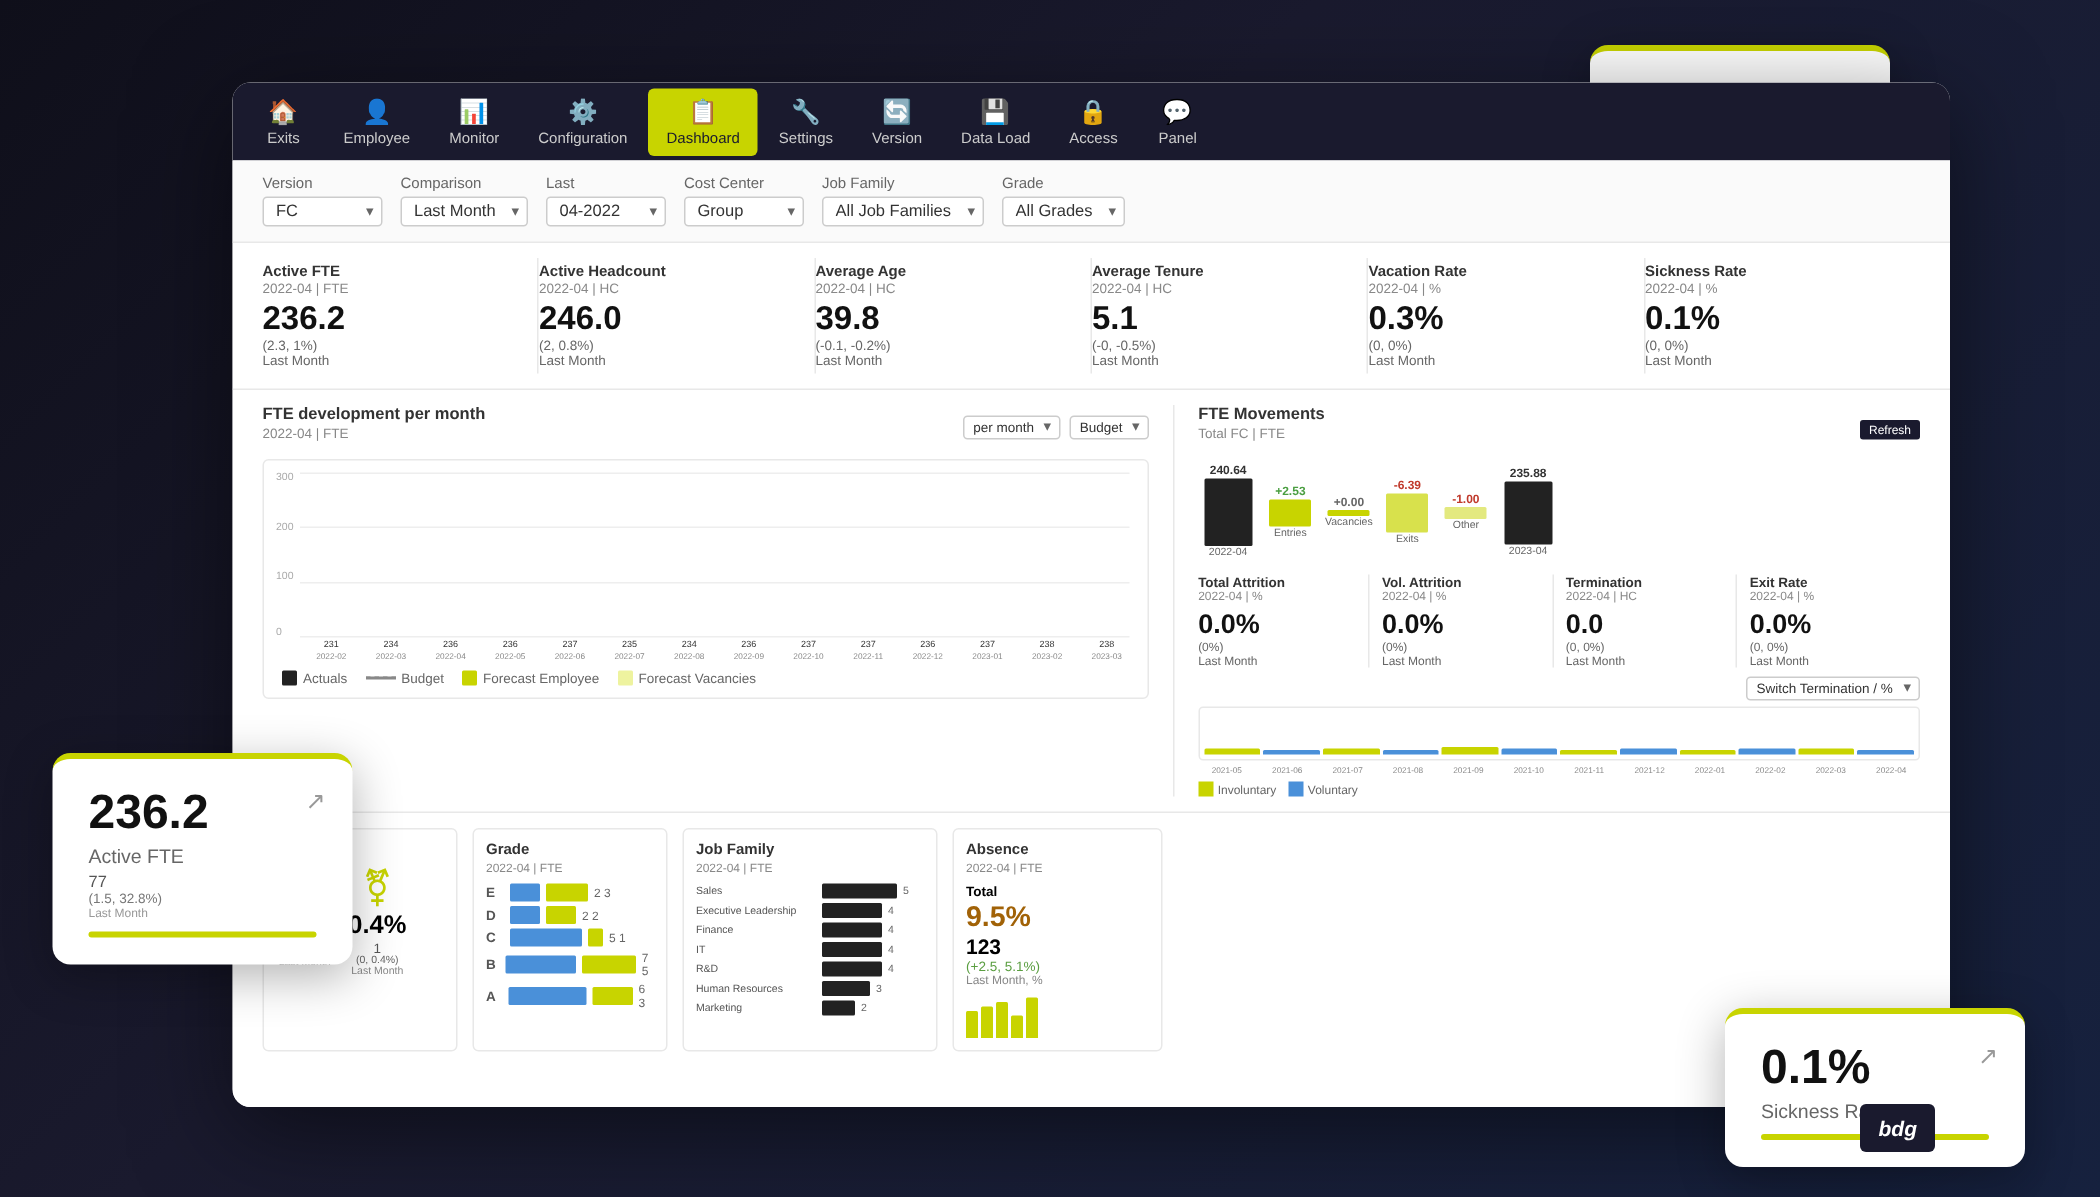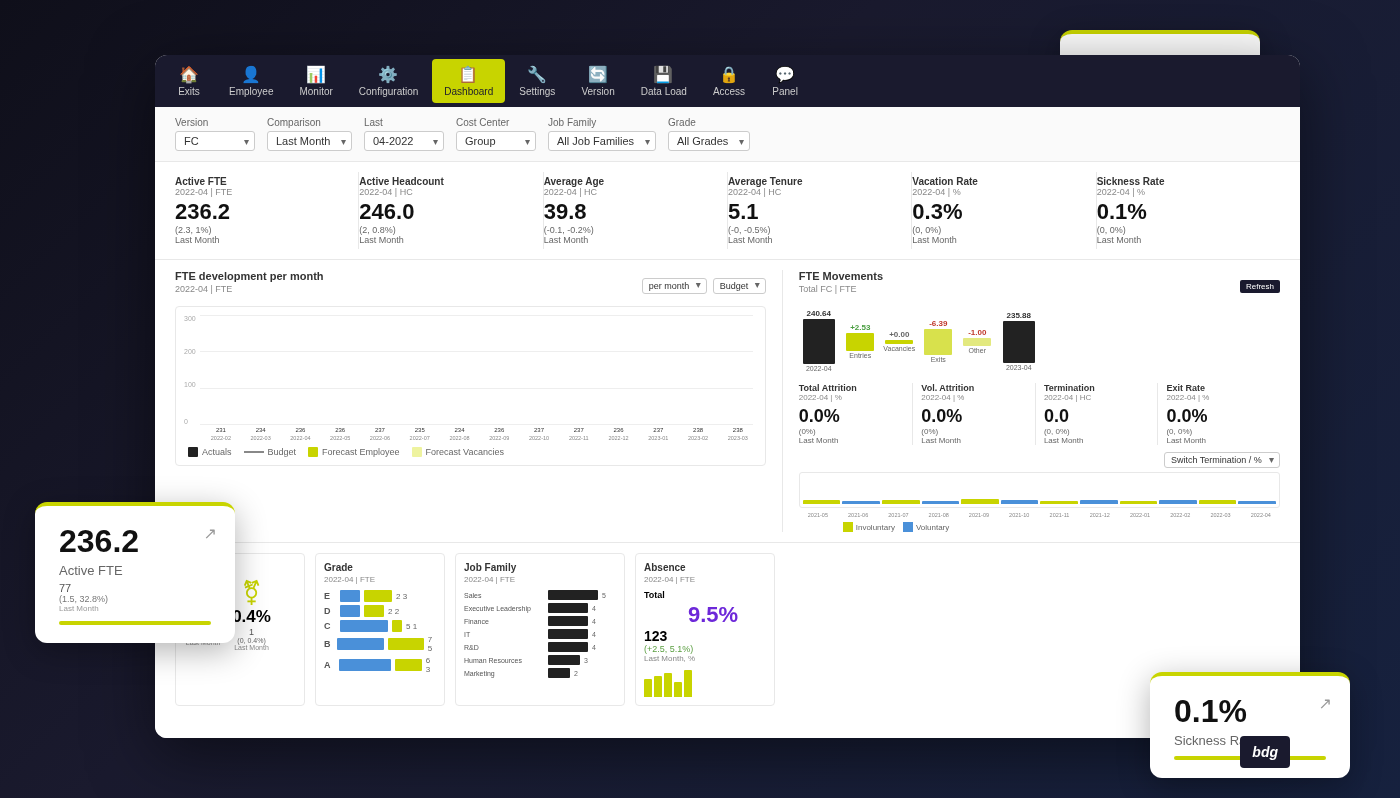--- a/index.html
+++ b/index.html
@@ -459,24 +459,23 @@
       border-radius: 1px;
     }
 
     .jf-val {
       font-size: 7px;
       color: #666;
     }
 
     
     .absence-total {
-      font-size: 22px;
+      font-size: 19px;
       font-weight: 700;
-      color: #6d28d9;
-      margin-left: 44px;
+      color: #a16207;
     }
 
     .absence-count {
       font-size: 14px;
       font-weight: 700;
     }
 
     .absence-change {
       font-size: 9px;
       color: #5a9e40;
@@ -939,21 +938,21 @@
             <span style="flex:1;text-align:center;">2021-10</span>
             <span style="flex:1;text-align:center;">2021-11</span>
             <span style="flex:1;text-align:center;">2021-12</span>
             <span style="flex:1;text-align:center;">2022-01</span>
             <span style="flex:1;text-align:center;">2022-02</span>
             <span style="flex:1;text-align:center;">2022-03</span>
             <span style="flex:1;text-align:center;">2022-04</span>
           </div>
 
           <div style="display:flex;gap:8px;font-size:8px;color:#666;">
-            <div style="display:flex;align-items:center;gap:3px;margin-left:44px;">
+            <div style="display:flex;align-items:center;gap:3px;">
               <div style="width:10px;height:10px;background:#c8d400;"></div>
               <span>Involuntary</span>
             </div>
             <div style="display:flex;align-items:center;gap:3px;">
               <div style="width:10px;height:10px;background:#4a90d9;"></div>
               <span>Voluntary</span>
             </div>
           </div>
         </div>
       </div>

